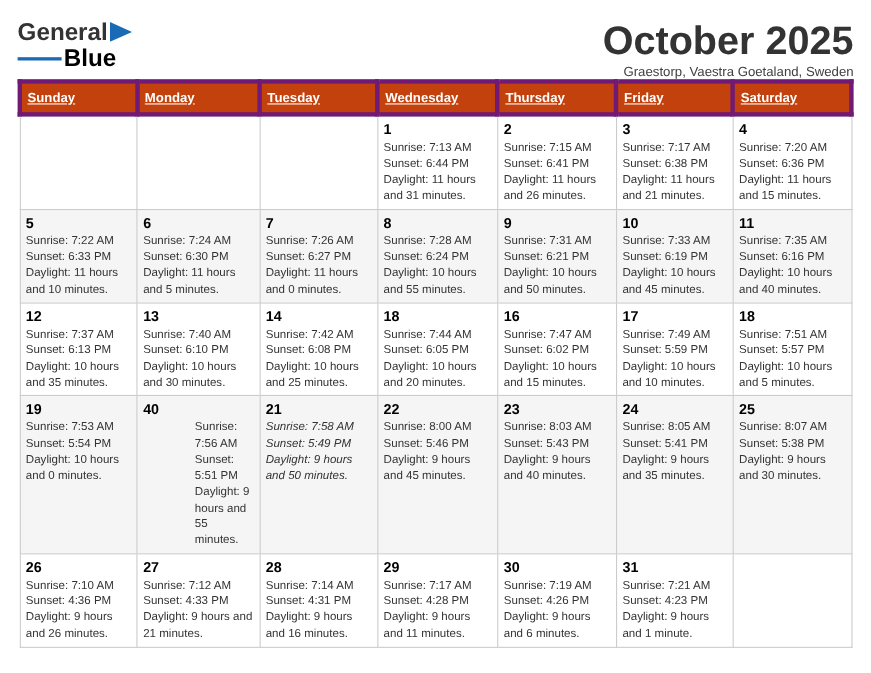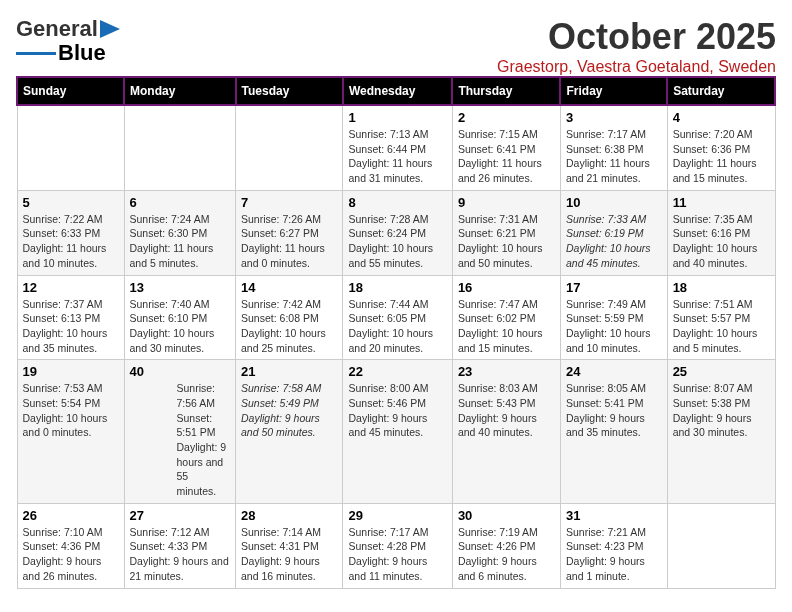--- a/index.html
+++ b/index.html
@@ -22,36 +22,37 @@
     }
     .title-block {
       text-align: right;
     }
     .calendar-title {
       font-size: 36px;
       font-weight: bold;
       color: #333;
     }
     .calendar-subtitle {
-      font-size: 16px;
-      color: #b91c1c;
+      font-size: 12px;
+      color: #404040;
     }
     table {
       width: 100%;
       border-collapse: collapse;
       font-size: 11px;
     }
     thead tr th {
-      background: #000000;
+      background: #c2410c;
       color: #fff;
       text-align: left;
       padding: 6px 5px;
       font-size: 12px;
       font-weight: bold;
-      border: 2px solid #701a75;
+      border: 4px solid #701a75;
+      text-decoration: underline;
     }
     tbody tr td {
       vertical-align: top;
       border: 1px solid #ccc;
       padding: 4px 5px;
       width: 113px;
       min-height: 80px;
       background: #fff;
     }
     tbody tr:nth-child(even) td {
@@ -160,21 +161,21 @@
 Daylight: 10 hours and 55 minutes.</div>
         </td>
         <td>
           <span class="day-num">9</span>
           <div class="day-info" style="white-space: pre-line;">Sunrise: 7:31 AM
 Sunset: 6:21 PM
 Daylight: 10 hours and 50 minutes.</div>
         </td>
         <td>
           <span class="day-num">10</span>
-          <div class="day-info" style="white-space: pre-line; font-style: italic;">Sunrise: 7:33 AM
+          <div class="day-info" style="white-space: pre-line;">Sunrise: 7:33 AM
 Sunset: 6:19 PM
 Daylight: 10 hours and 45 minutes.</div>
         </td>
         <td>
           <span class="day-num">11</span>
           <div class="day-info" style="white-space: pre-line;">Sunrise: 7:35 AM
 Sunset: 6:16 PM
 Daylight: 10 hours and 40 minutes.</div>
         </td>
       </tr>

